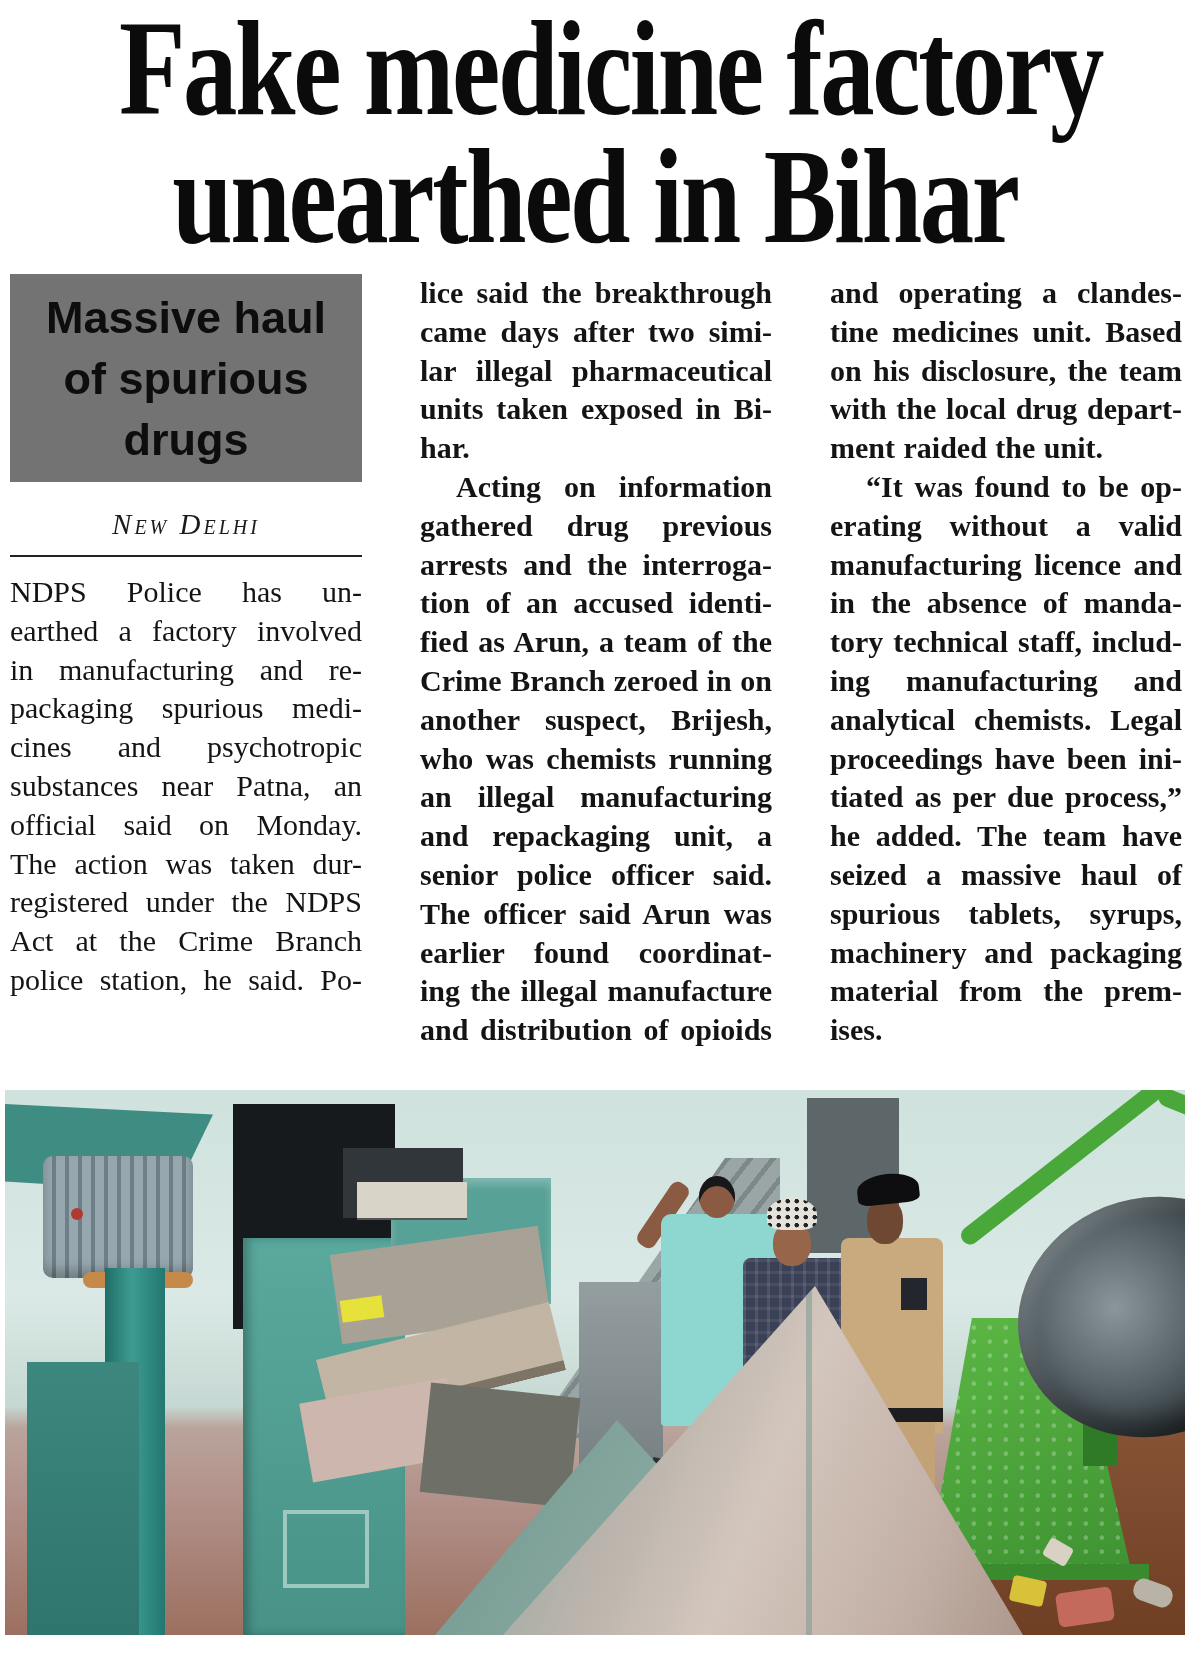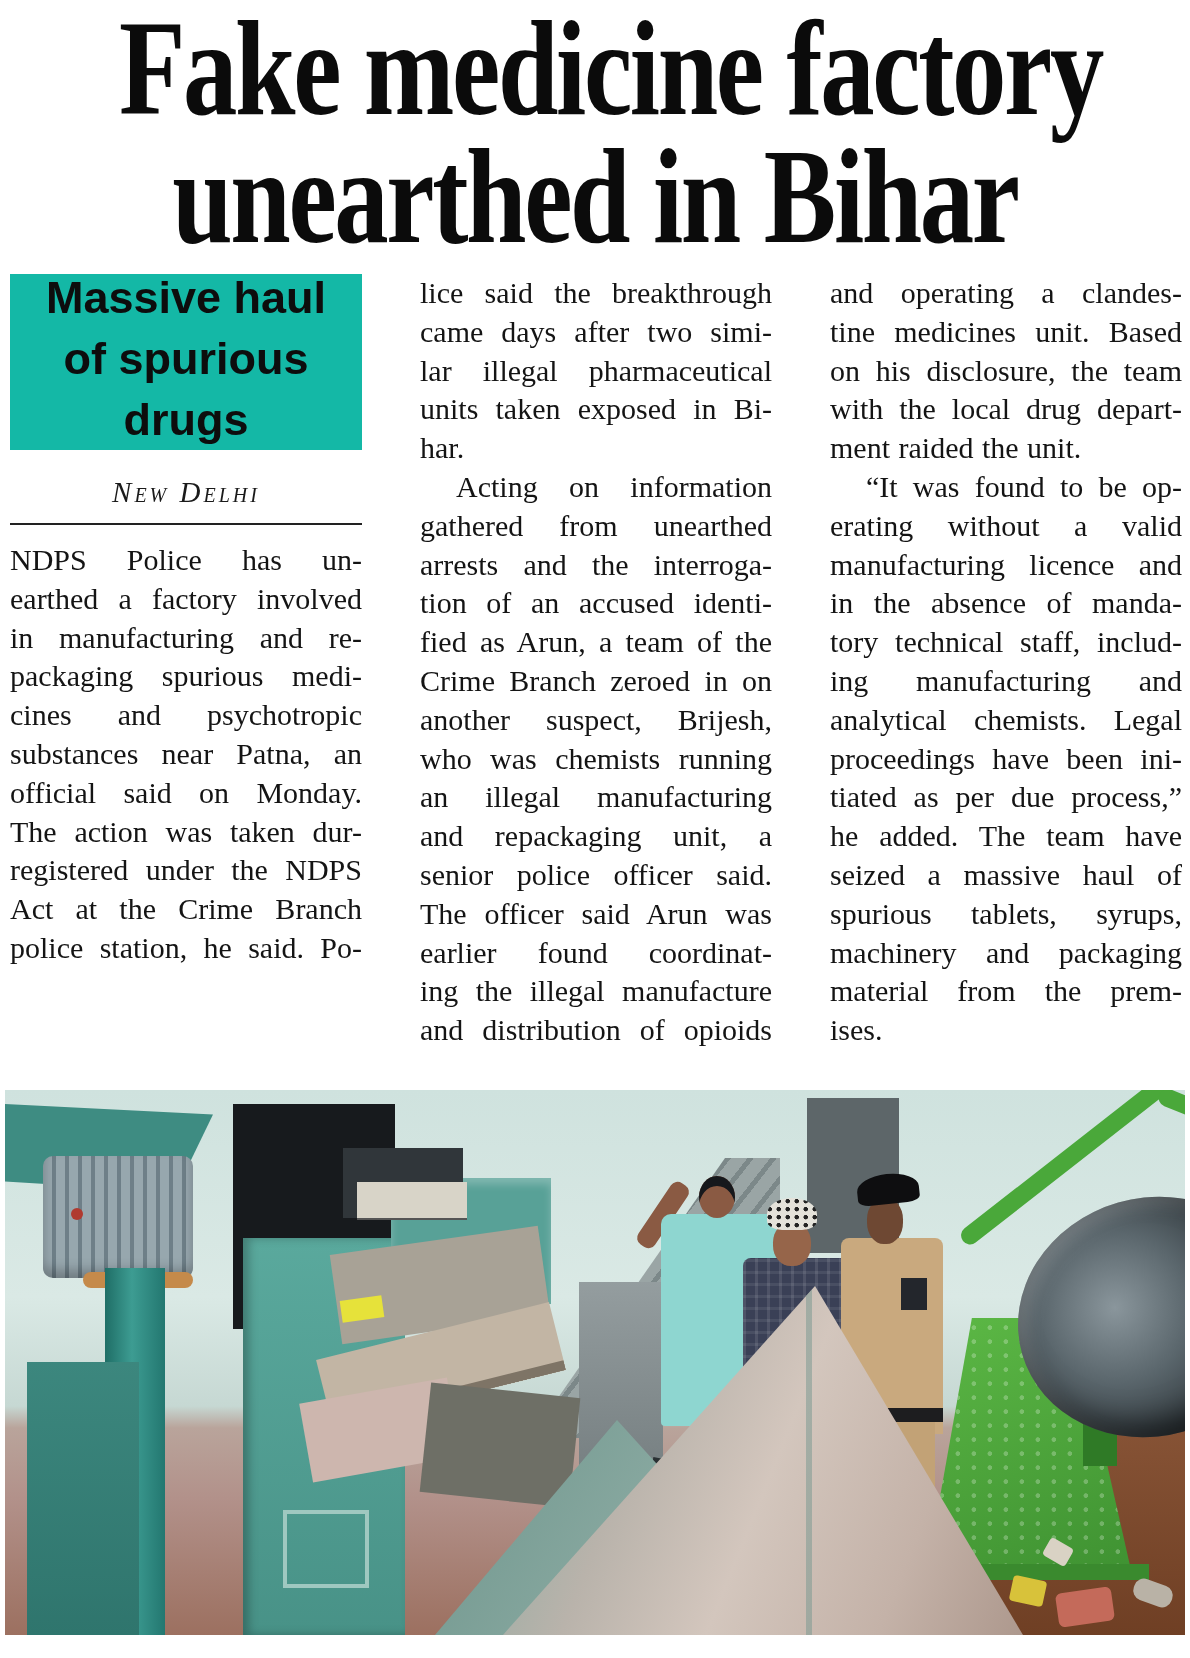--- a/index.html
+++ b/index.html
@@ -10,28 +10,28 @@
   .headline{margin:0;padding:4px 0 0 0;text-align:center;
     font-family:"Liberation Serif", serif;font-weight:bold;color:#0b0b0b;
     font-size:136px;line-height:128px;letter-spacing:-3px;
     transform:scaleX(0.80);transform-origin:50% 0;white-space:nowrap;}
   .headline div{white-space:nowrap;}
 
   
   .content{display:flex;gap:58px;padding:14px 8px 0 10px;}
   .col{flex:1 1 0;min-width:0;}
 
-  .subhead-box{background:#14b8a6;height:176px;display:flex;align-items:flex-end;justify-content:center;}
+  .subhead-box{background:#737373;height:208px;display:flex;align-items:center;justify-content:center;}
   .subhead{font-family:"Liberation Sans", sans-serif;font-weight:bold;color:#0d0d0d;
            font-size:45px;line-height:61px;text-align:center;}
   .dateline{margin-top:26px;text-align:center;font-variant:small-caps;
             font-size:29px;letter-spacing:3px;color:#1a1a1a;font-style:italic;}
   .dateline-rule{border:none;border-bottom:2px solid #222;margin:14px 0 0 0;}
   .bodytext{margin-top:16px;}
-  .col.plain .bodytext{margin-top:0;}
+  .col.plain .bodytext{margin-top:0;font-weight:bold;}
 
   .bline{font-size:30px;line-height:38.8px;color:#141414;
          text-align:justify;text-align-last:justify;word-spacing:1px;}
   .bline.pend{text-align-last:left;}
   .bline.indent{text-indent:36px;}
 
   
   .photo{position:relative;height:545px;margin:40px 5px 0 5px;overflow:hidden;
          background:linear-gradient(180deg,#cfe2de 0%,#dae9e5 38%,#c6d8d3 58%,#b9a49b 62%,#b2918a 75%,#9c7060 100%);}
   .photo *{position:absolute;}
@@ -147,21 +147,21 @@
     </div>
 
     <div class="col plain">
       <div class="bodytext">
           <div class="bline">lice said the breakthrough</div>
           <div class="bline">came days after two simi-</div>
           <div class="bline">lar illegal pharmaceutical</div>
           <div class="bline">units taken exposed in Bi-</div>
           <div class="bline pend">har.</div>
           <div class="bline indent">Acting on information</div>
-          <div class="bline">gathered from unearthed</div>
+          <div class="bline">gathered drug previous</div>
           <div class="bline">arrests and the interroga-</div>
           <div class="bline">tion of an accused identi-</div>
           <div class="bline">fied as Arun, a team of the</div>
           <div class="bline">Crime Branch zeroed in on</div>
           <div class="bline">another suspect, Brijesh,</div>
           <div class="bline">who was chemists running</div>
           <div class="bline">an illegal manufacturing</div>
           <div class="bline">and repackaging unit, a</div>
           <div class="bline">senior police officer said.</div>
           <div class="bline">The officer said Arun was</div>

